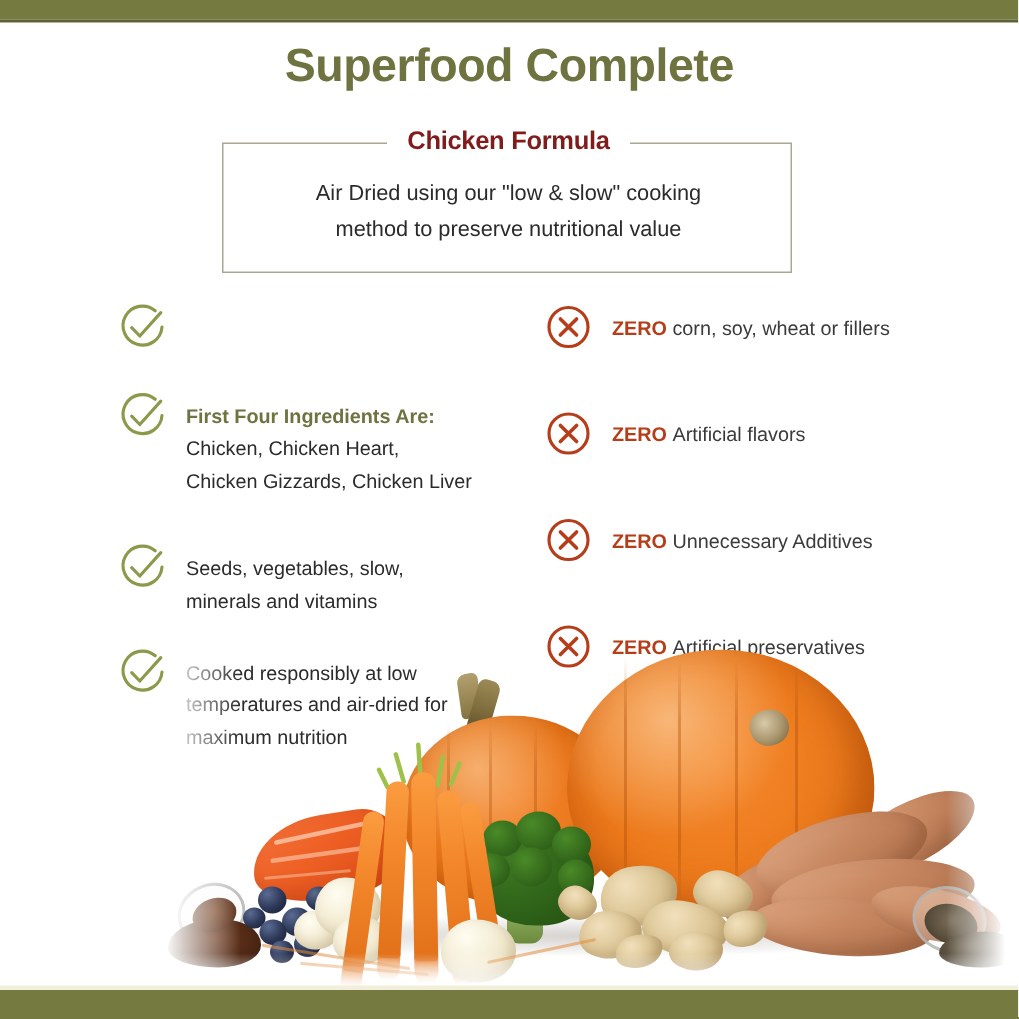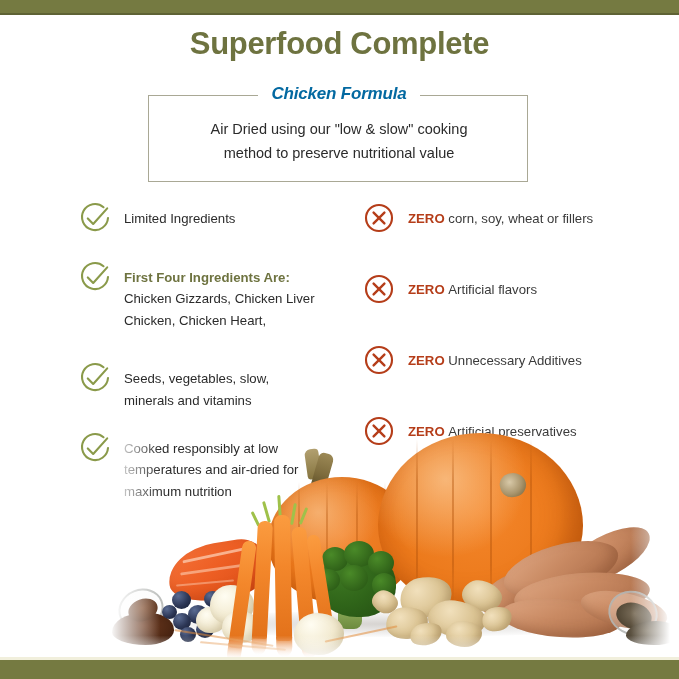--- a/index.html
+++ b/index.html
@@ -80,23 +80,22 @@
     left: 0; top: -12px;
     width: 380px;
     text-align: center;
     pointer-events: none;
   }
   .formula-legend span {
     background: #ffffff;
     padding: 0 14px;
     font-size: 17px;
     font-weight: bold;
-    color: #0369a1;
+    color: #7f1d1d;
     letter-spacing: -0.2px;
-    font-style: italic;
   }
   .formula-lines {
     position: absolute;
     left: 0; top: 22px;
     width: 380px;
     text-align: center;
     font-size: 14.5px;
     color: #2b2b2b;
     line-height: 1.65;
   }
@@ -445,36 +444,33 @@
 
   <div class="col-left">
 
     <div class="row lr1">
       <div class="row-icon">
         <svg viewBox="0 0 34 34" aria-hidden="true">
           <path d="M25.5 6.2 A13 13 0 1 0 30 17" fill="none" stroke="#8a9a4a" stroke-width="2.1" stroke-linecap="round"></path>
           <path d="M9.8 17.4 L15.2 23 L29.2 7.4" fill="none" stroke="#8a9a4a" stroke-width="2.1" stroke-linecap="round" stroke-linejoin="round"></path>
         </svg>
       </div>
-      <div class="row-text">
-        <div>Limited Ingredients</div>
-      </div>
     </div>
 
     <div class="row lr2">
       <div class="row-icon">
         <svg viewBox="0 0 34 34" aria-hidden="true">
           <path d="M25.5 6.2 A13 13 0 1 0 30 17" fill="none" stroke="#8a9a4a" stroke-width="2.1" stroke-linecap="round"></path>
           <path d="M9.8 17.4 L15.2 23 L29.2 7.4" fill="none" stroke="#8a9a4a" stroke-width="2.1" stroke-linecap="round" stroke-linejoin="round"></path>
         </svg>
       </div>
       <div class="row-text">
         <span class="lead-olive">First Four Ingredients Are:</span>
+        <div>Chicken, Chicken Heart,</div>
         <div>Chicken Gizzards, Chicken Liver</div>
-        <div>Chicken, Chicken Heart,</div>
       </div>
     </div>
 
     <div class="row lr3">
       <div class="row-icon">
         <svg viewBox="0 0 34 34" aria-hidden="true">
           <path d="M25.5 6.2 A13 13 0 1 0 30 17" fill="none" stroke="#8a9a4a" stroke-width="2.1" stroke-linecap="round"></path>
           <path d="M9.8 17.4 L15.2 23 L29.2 7.4" fill="none" stroke="#8a9a4a" stroke-width="2.1" stroke-linecap="round" stroke-linejoin="round"></path>
         </svg>
       </div>

